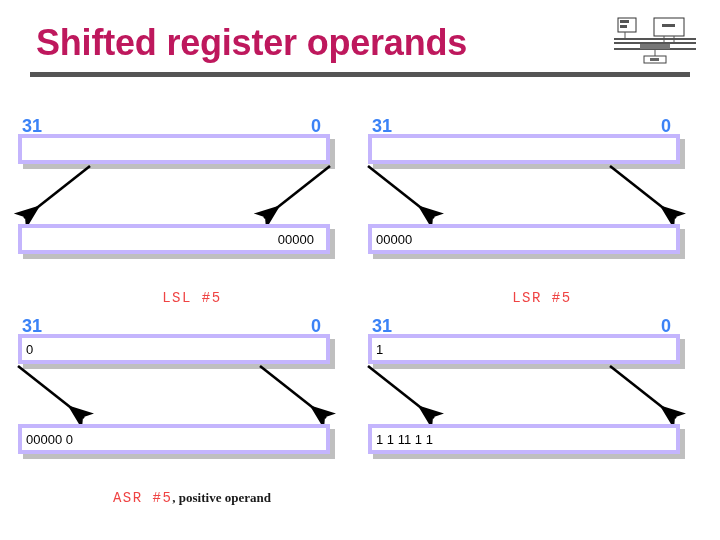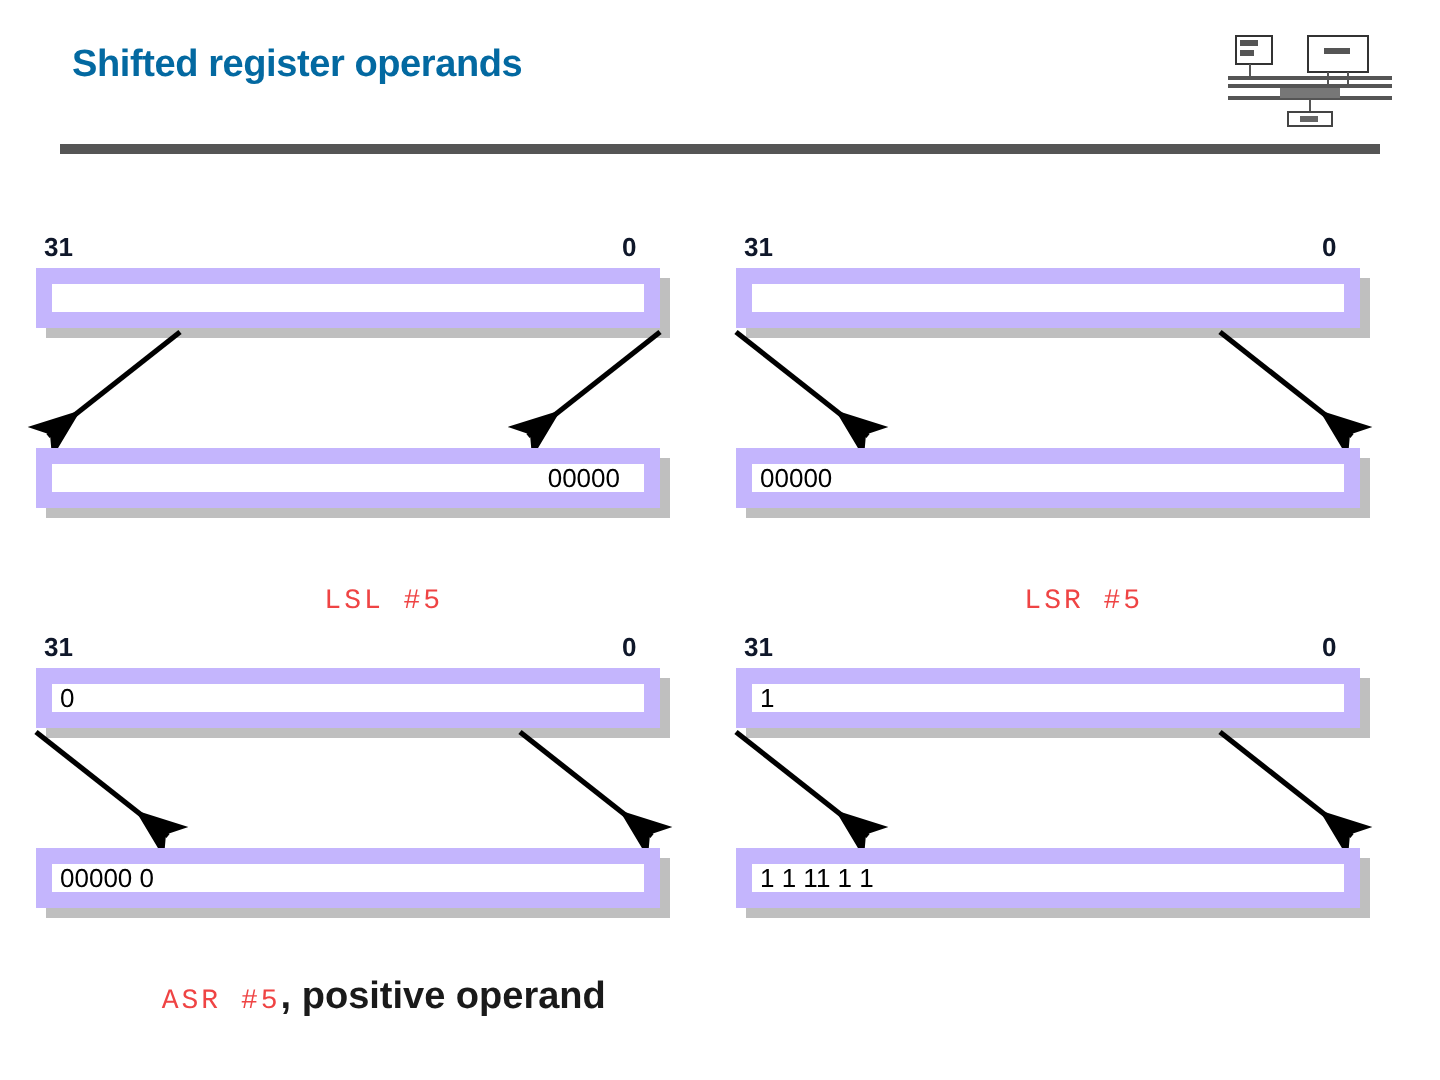--- a/index.html
+++ b/index.html
@@ -13,23 +13,23 @@
     position: relative;
     overflow: hidden;
     font-family: "Liberation Sans", sans-serif;
   }
 
   
   #slide-title {
     position: absolute;
     left: 36px;
     top: 22px;
-    font-size: 19px;
+    font-size: 36px;
     font-weight: 600;
-    color: #0369a1;
+    color: #be185d;
     letter-spacing: -0.2px;
     white-space: nowrap;
   }
   #title-rule {
     position: absolute;
     left: 30px;
     top: 72px;
     width: 660px;
     height: 5px;
     background: #555555;
@@ -51,35 +51,35 @@
     height: 200px;
   }
   #q-lsl  { left: 8px;   top: 112px; }
   #q-lsr  { left: 358px; top: 112px; }
   #q-asrp { left: 8px;   top: 312px; }
   #q-asrn { left: 358px; top: 312px; }
 
   
   .bitlabel {
     position: absolute;
-    font-size: 13px;
+    font-size: 18px;
     font-weight: bold;
-    color: #0f172a;
+    color: #3b82f6;
     font-family: "Liberation Sans", sans-serif;
   }
   .bitlabel.left  { left: 14px; top: 4px; }
   .bitlabel.right { left: 303px; top: 4px; }
 
   
   .regbox {
     position: absolute;
     left: 10px;
     width: 312px;
     height: 30px;
-    border: 8px solid #c4b5fd;
+    border: 4px solid #c4b5fd;
     background: #ffffff;
     box-sizing: border-box;
     box-shadow: 5px 5px 0 0 #bfbfbf;
   }
   .regbox.top    { top: 22px; }
   .regbox.bottom { top: 112px; }
 
   .bits {
     position: absolute;
     top: 50%;
@@ -112,22 +112,22 @@
     text-align: center;
     white-space: pre;
   }
   .mnemonic {
     font-family: "Liberation Mono", monospace;
     font-size: 14px;
     letter-spacing: 1.5px;
     color: #ef4444;
   }
   .note {
-    font-family: Liberation Sans, sans-serif;
-    font-size: 19px;
+    font-family: Liberation Serif, serif;
+    font-size: 13px;
     font-weight: bold;
     color: #1a1a1a;
     text-align: center;
   }
 </style>
 </head>
 <body>
 
 <div id="slide-title">Shifted register operands</div>
 

